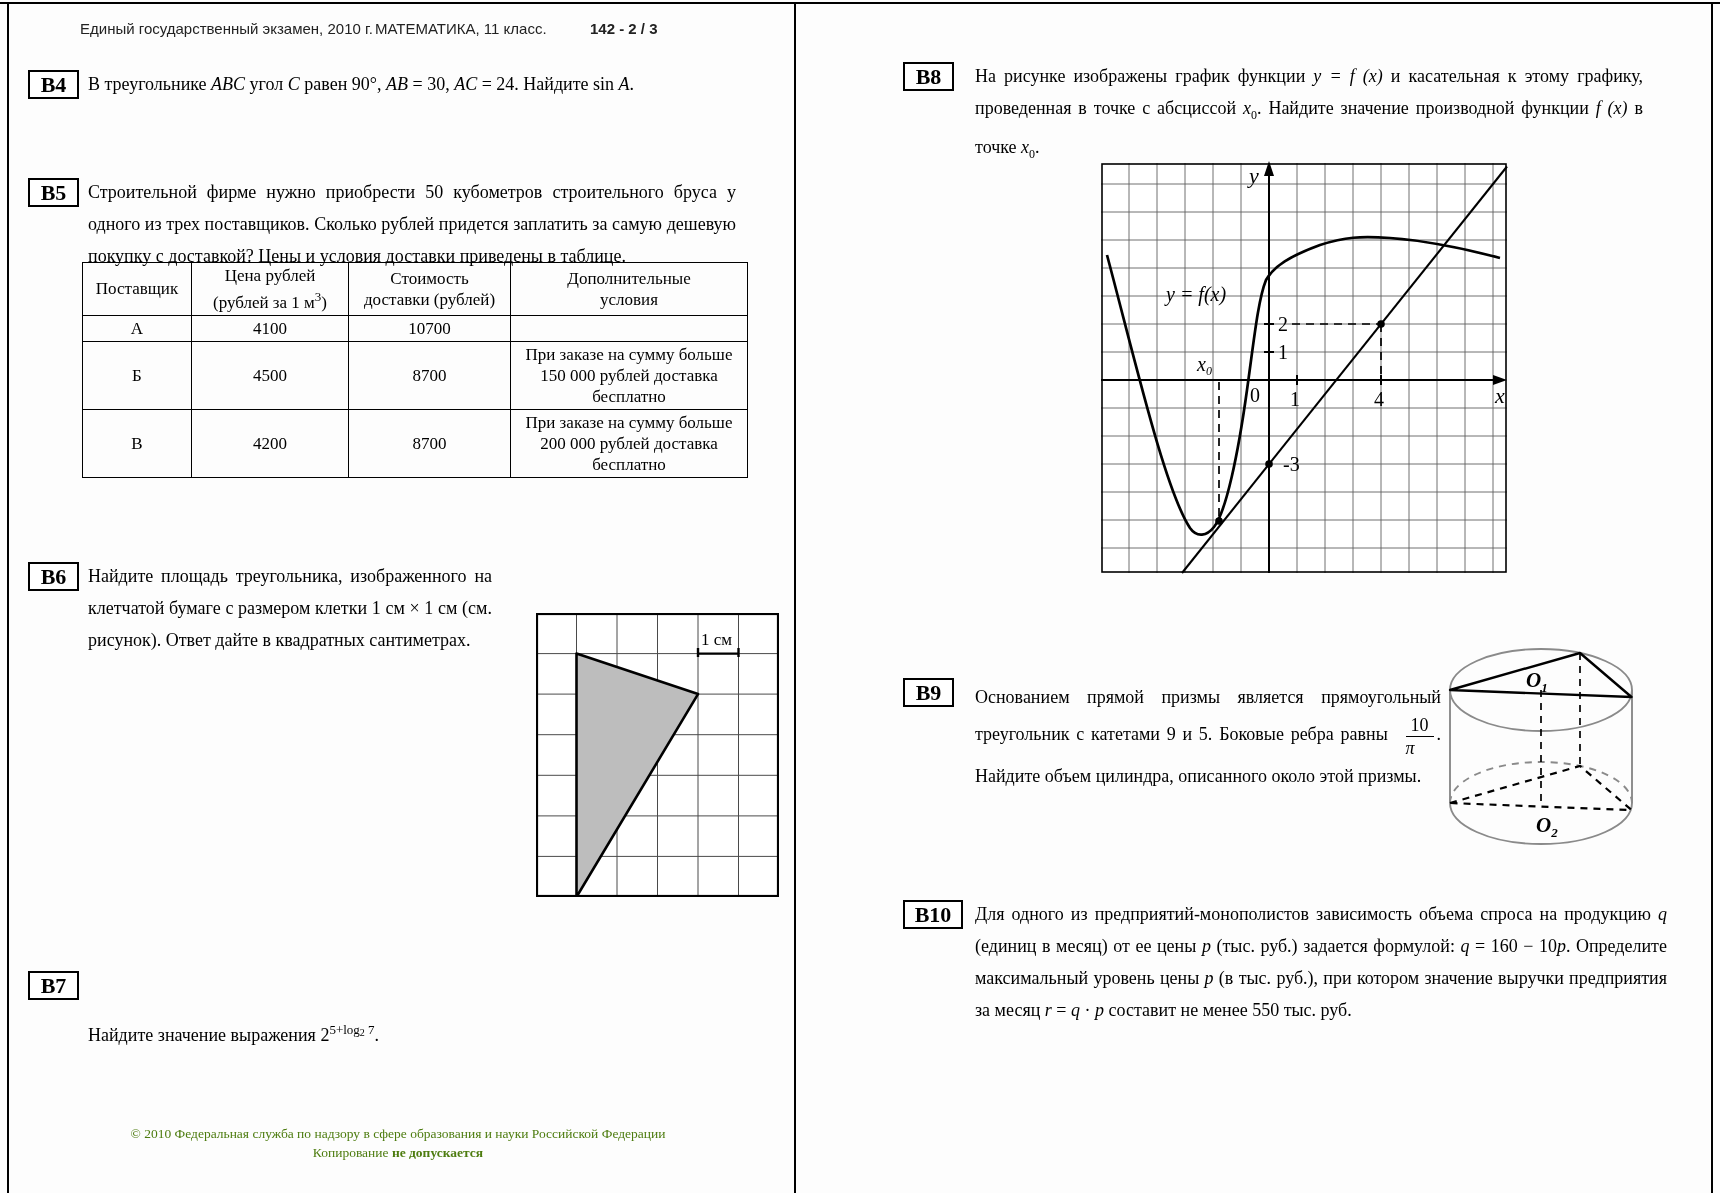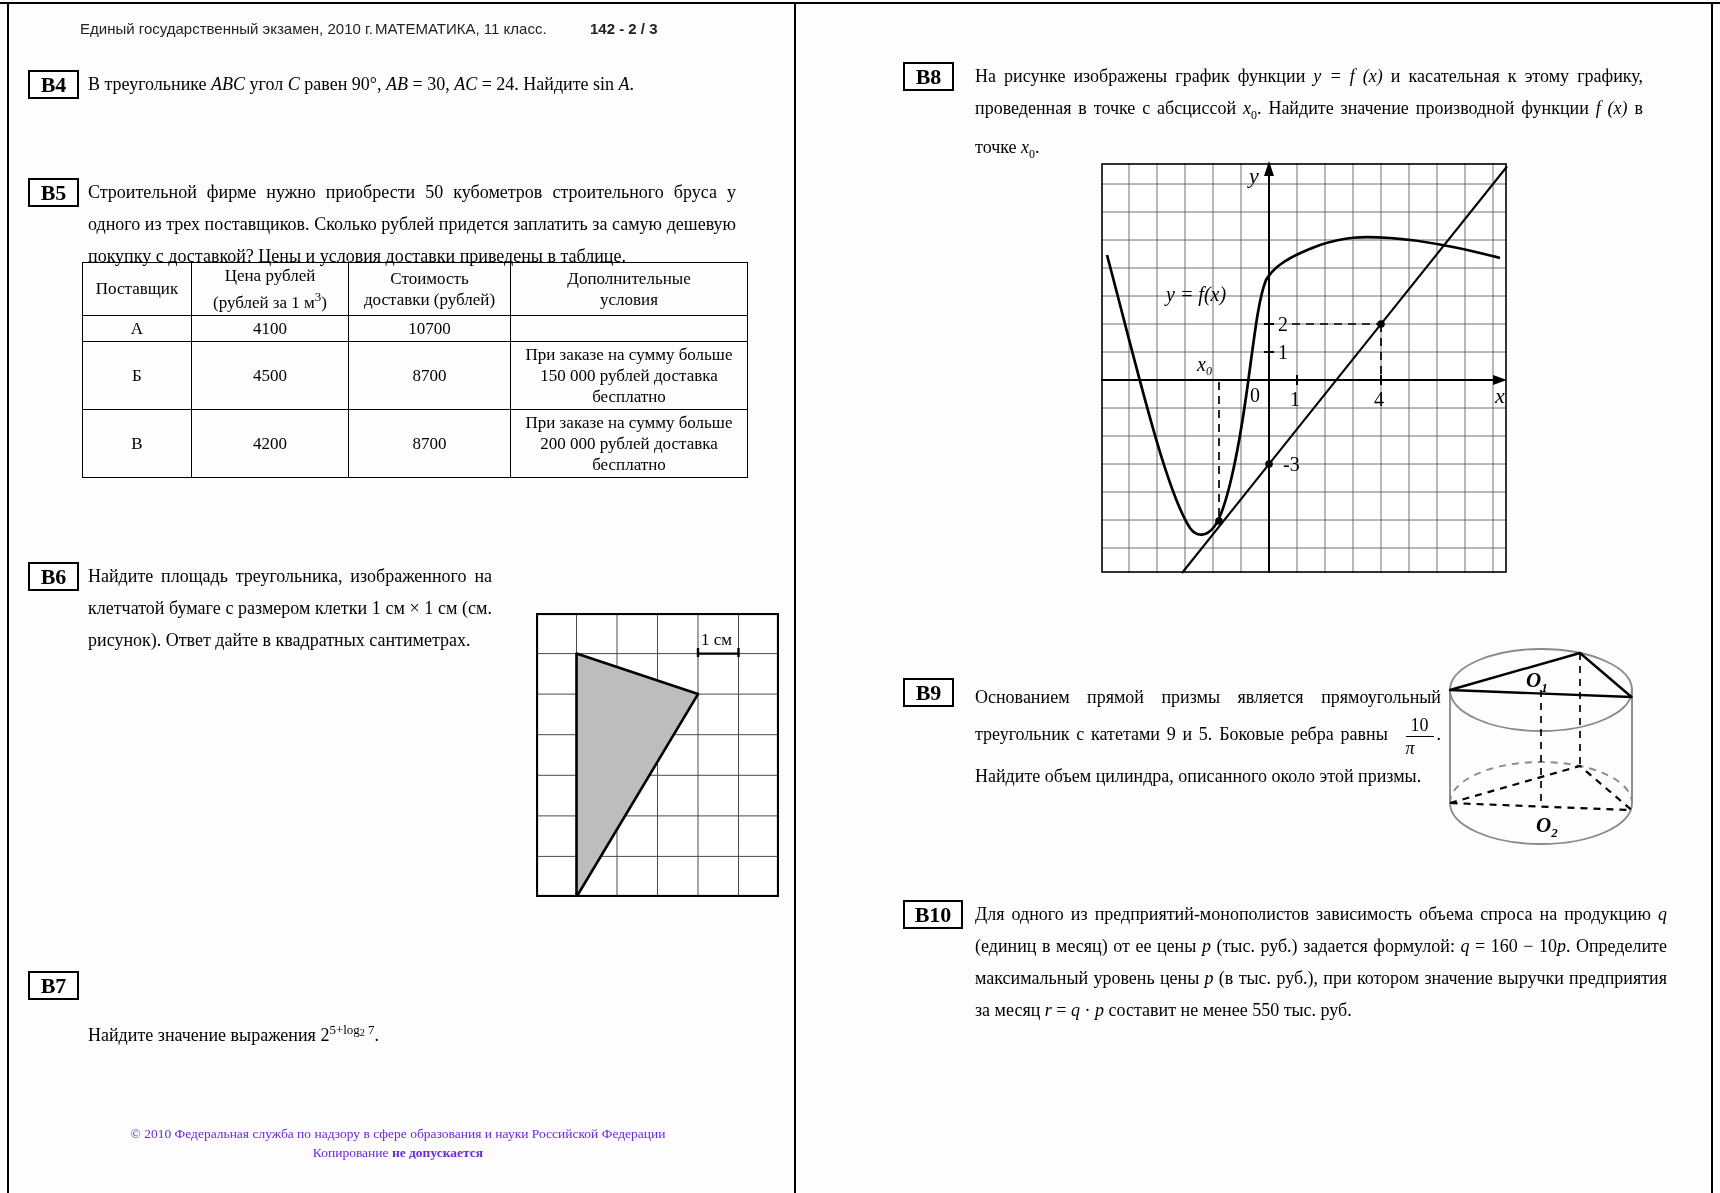--- a/index.html
+++ b/index.html
@@ -17,21 +17,21 @@
   sup{font-size:13px;}
   sup sub{font-size:10px;vertical-align:-2px;}
   sub{font-size:12px;}
   .frac{display:inline-block;vertical-align:-14px;line-height:normal;padding:0 3px;margin-left:8px;}
   .frac .num{display:block;border-bottom:1.4px solid #000;padding:0 5px;line-height:22px;}
   .frac .den{display:block;font-style:italic;line-height:22px;}
   table.b5{border-collapse:collapse;font-size:17px;line-height:21px;}
   table.b5 td,table.b5 th{border:1.4px solid #000;text-align:center;vertical-align:middle;
        font-weight:normal;padding:2px 4px;}
   .figure{position:absolute;}
-  .footer{position:absolute;text-align:center;font-size:13.5px;line-height:19px;color:#6d28d9;}
+  .footer{position:absolute;text-align:center;font-size:13.5px;line-height:19px;color:#4d7c0f;}
   svg text{font-family:"Liberation Serif",serif;}
 </style>
 </head>
 <body>
 
 <div class="page">
 
   <div class="rule" style="left:0;top:2px;width:1720px;height:2px;"></div>
   <div class="rule" style="left:7px;top:2px;width:2px;height:1191px;"></div>
   <div class="rule" style="left:794px;top:2px;width:2px;height:1191px;"></div>

